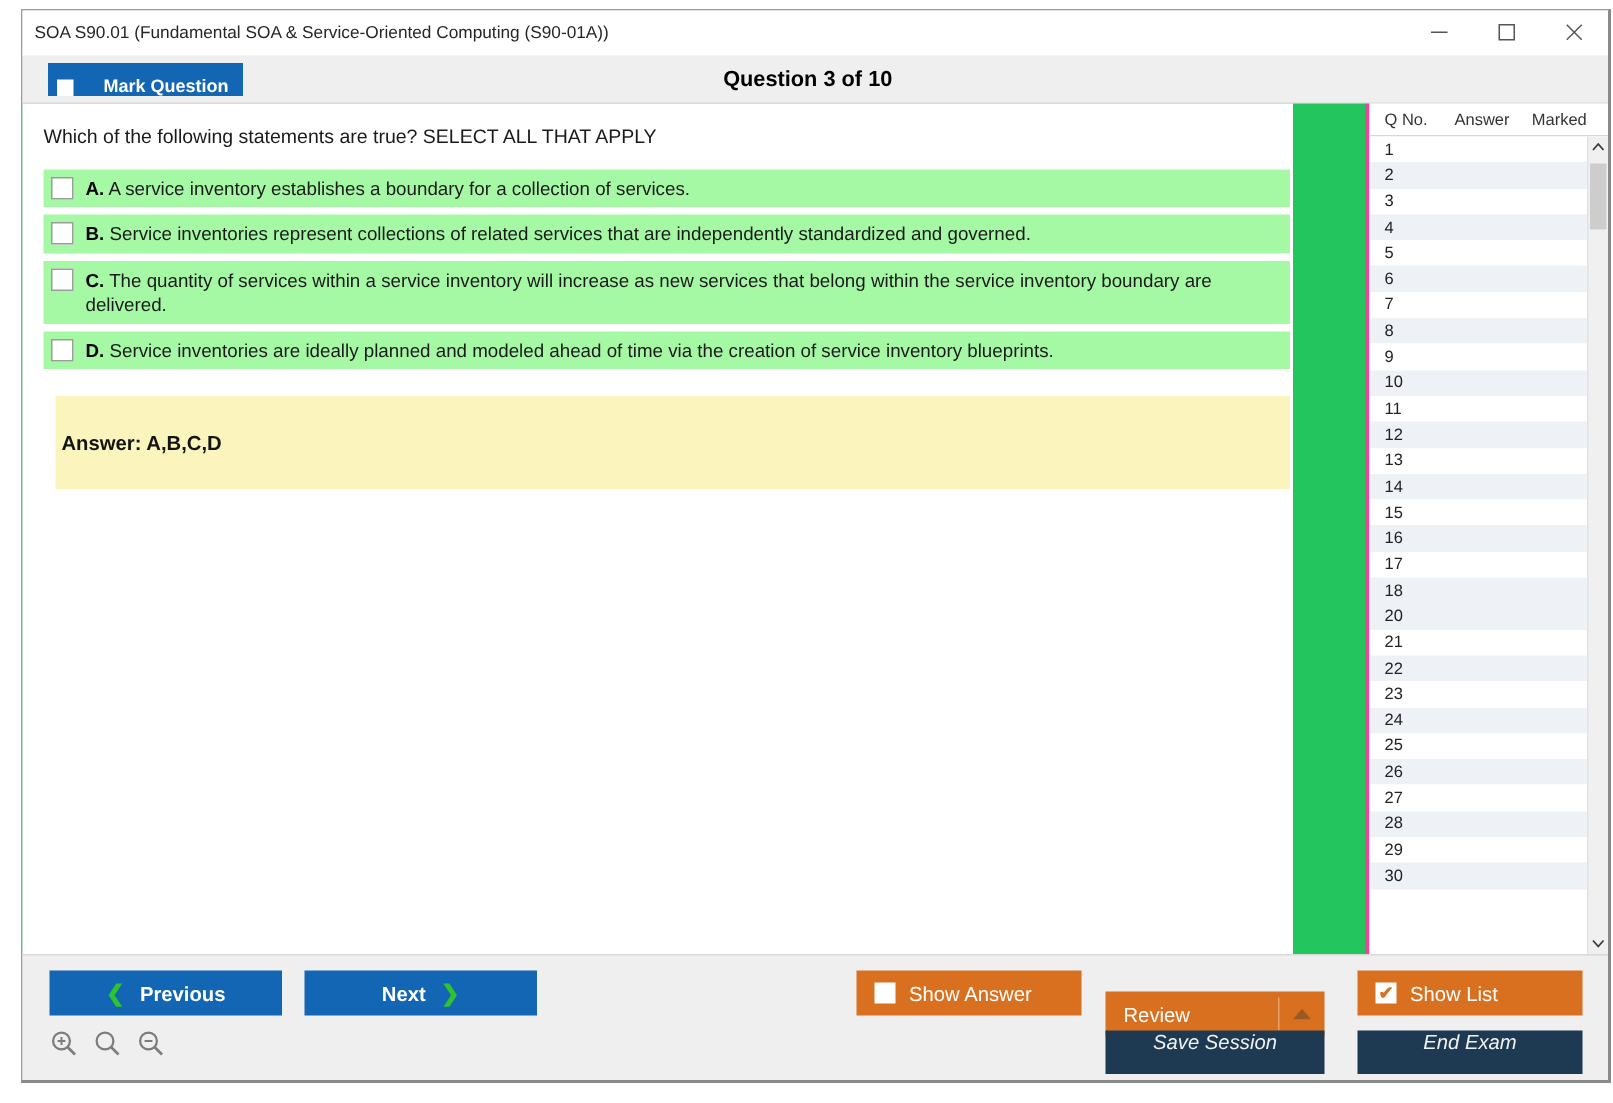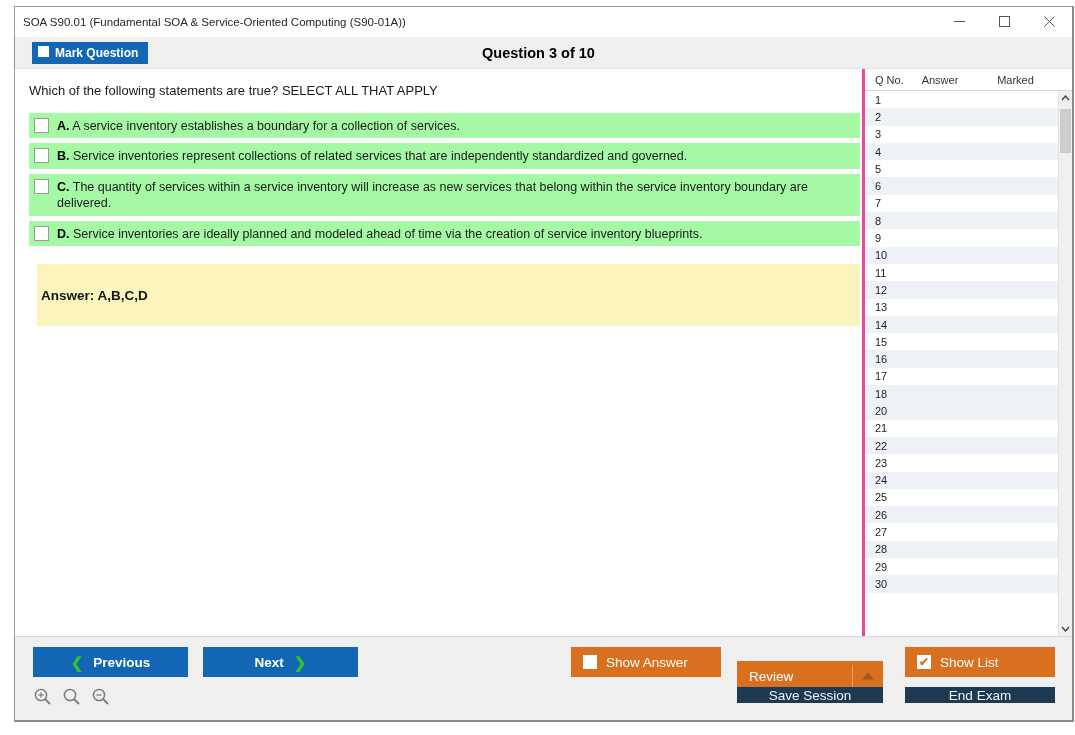--- a/index.html
+++ b/index.html
@@ -64,23 +64,23 @@
     border-bottom: 1px solid #e2e2e2;
   }
   .mark-btn {
     margin-left: 17px;
     height: 22px;
     background: #1266b4;
     color: #ffffff;
     font-size: 12px;
     font-weight: bold;
     display: flex;
-    align-items: flex-start;
-    padding: 4px 10px 0 6px;
-    gap: 6px;
+    align-items: flex-end;
+    padding: 16px 10px 0 6px;
+    gap: 20px;
     cursor: pointer;
     border: none;
   }
   .mark-box {
     width: 11px; height: 11px;
     background: #ffffff;
     display: block;
   }
   .qtitle {
     position: absolute;
@@ -94,20 +94,21 @@
     padding-right: 210px;
   }
 
   
   .body-split {
     flex: 1;
     display: flex;
     min-height: 0;
     background: #22c55e;
     position: relative;
+    gap: 48px;
   }
 
   
   .qpane {
     position: relative;
     width: 847px;
     flex: none;
     background: #ffffff;
     padding: 0;
     overflow: hidden;
@@ -276,24 +277,25 @@
     color: #d9701f;
     font-size: 12px;
     font-weight: bold;
     line-height: 1;
   }
   .ck.empty { color: transparent; }
   .btn-dark {
     background: #1d3a52;
     color: #f2f2f2;
     font-size: 13.5px;
-    height: 16px;
-    display: flex;
-    align-items: flex-end;
+    height: 29px;
+    display: flex;
+    align-items: flex-start;
     justify-content: center;
+    font-style: italic;
   }
   .review-sep {
     position: absolute;
     right: 30px; top: 4px; bottom: 4px;
     width: 1px;
     background: rgba(255,255,255,0.35);
   }
   .review-arrow {
     position: absolute;
     right: 9px; top: 50%;

